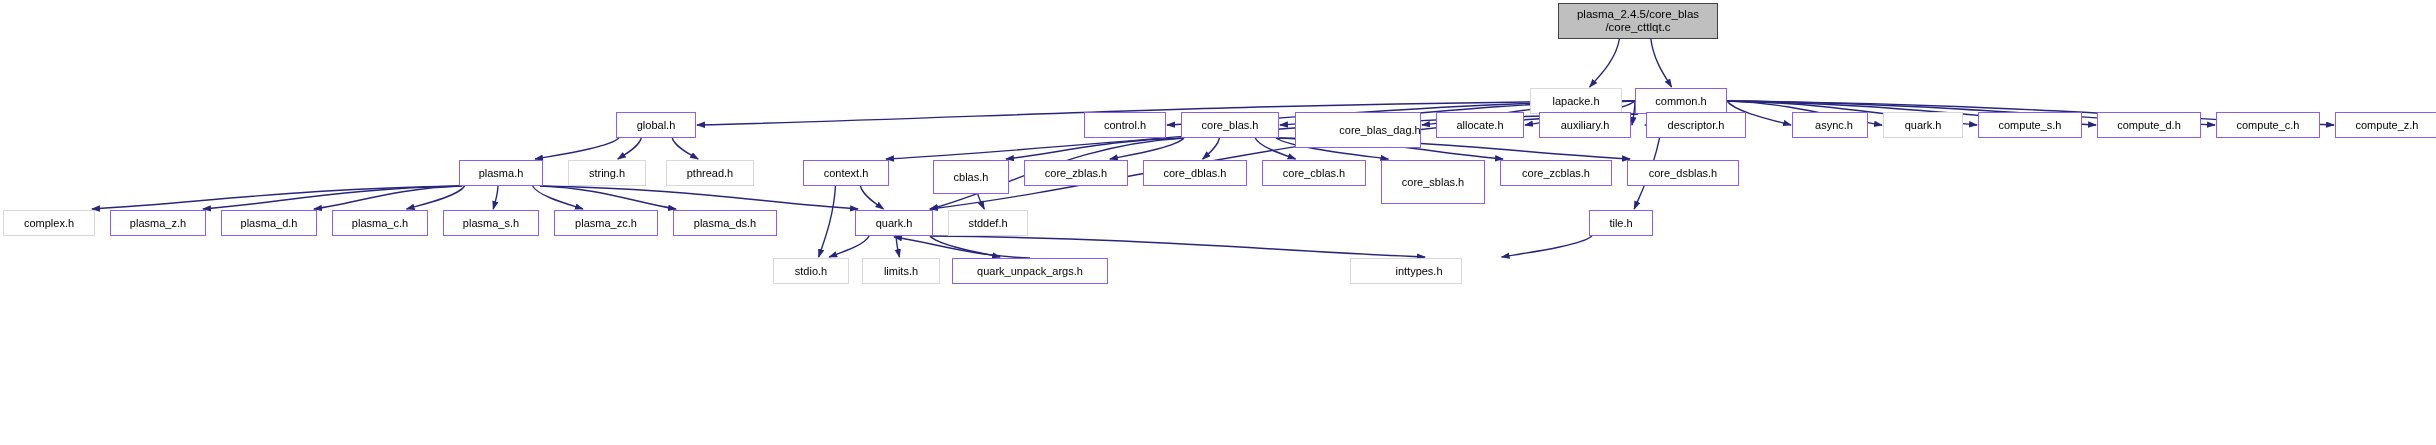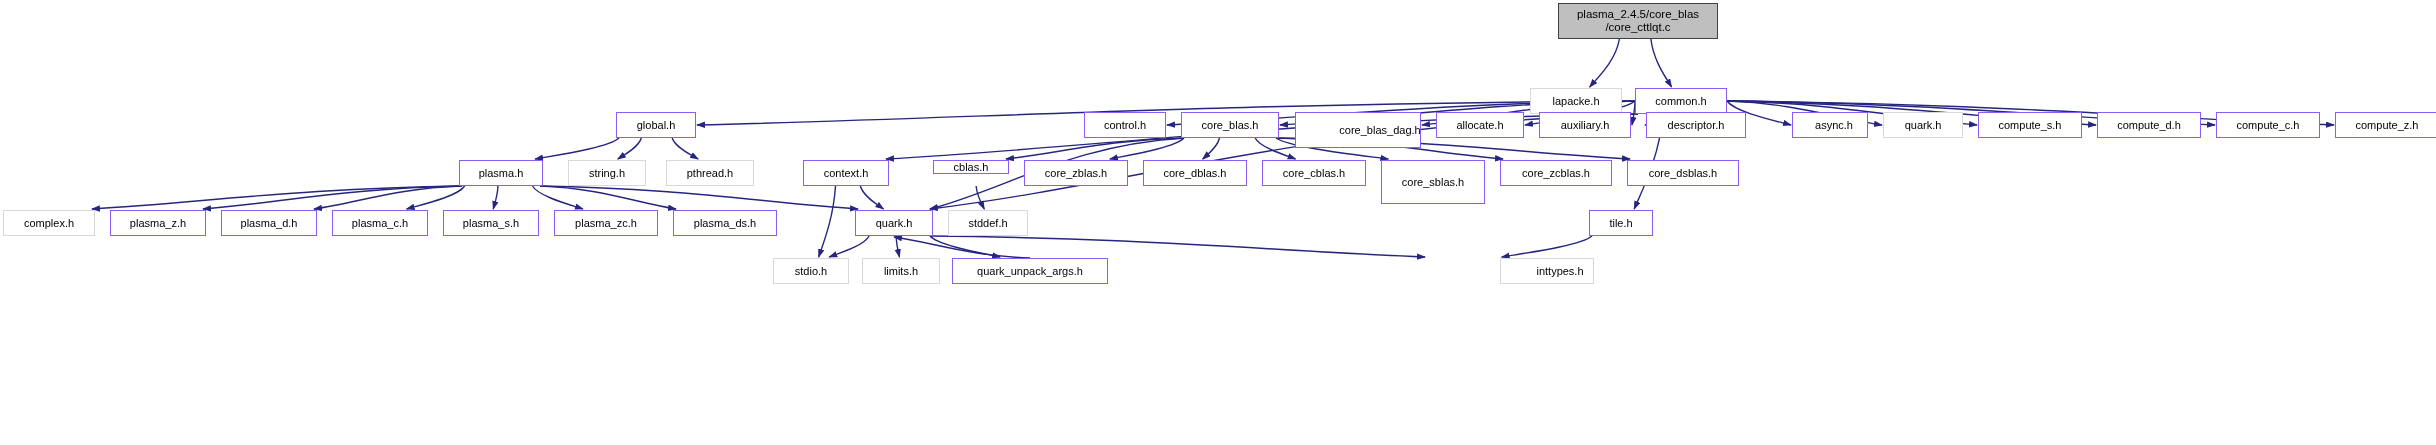--- a/index.html
+++ b/index.html
@@ -130,21 +130,21 @@
       </div>
       <div class="node faint" style="left: 568px; top: 160px; width: 78px; height: 26px;">
         <span>string.h</span>
       </div>
       <div class="node faint" style="left: 666px; top: 160px; width: 88px; height: 26px;">
         <span>pthread.h</span>
       </div>
       <div class="node solid" style="left: 803px; top: 160px; width: 86px; height: 26px;">
         <span>context.h</span>
       </div>
-      <div class="node solid" style="left: 933px; top: 160px; width: 76px; height: 14px;">
+      <div class="node solid" style="left: 933px; top: 160px; width: 76px; height: 34px;">
         <span>cblas.h</span>
       </div>
       <div class="node solid" style="left: 1024px; top: 160px; width: 104px; height: 26px;">
         <span>core_zblas.h</span>
       </div>
       <div class="node solid" style="left: 1143px; top: 160px; width: 104px; height: 26px;">
         <span>core_dblas.h</span>
       </div>
       <div class="node solid" style="left: 1262px; top: 160px; width: 104px; height: 26px;">
         <span>core_cblas.h</span>
@@ -190,17 +190,17 @@
       </div>
       <div class="node faint" style="left: 773px; top: 258px; width: 76px; height: 26px;">
         <span>stdio.h</span>
       </div>
       <div class="node faint" style="left: 862px; top: 258px; width: 78px; height: 26px;">
         <span>limits.h</span>
       </div>
       <div class="node solid" style="left: 952px; top: 258px; width: 156px; height: 26px;">
         <span>quark_unpack_args.h</span>
       </div>
-      <div class="node faint" style="left: 1500px; top: 258px; width: 94px; height: 26px; padding-left: 26px;">
+      <div class="node faint" style="left: 1350px; top: 258px; width: 112px; height: 26px; padding-left: 26px;">
         <span>inttypes.h</span>
       </div>
     </div>
 </div>
 
 </body></html>

